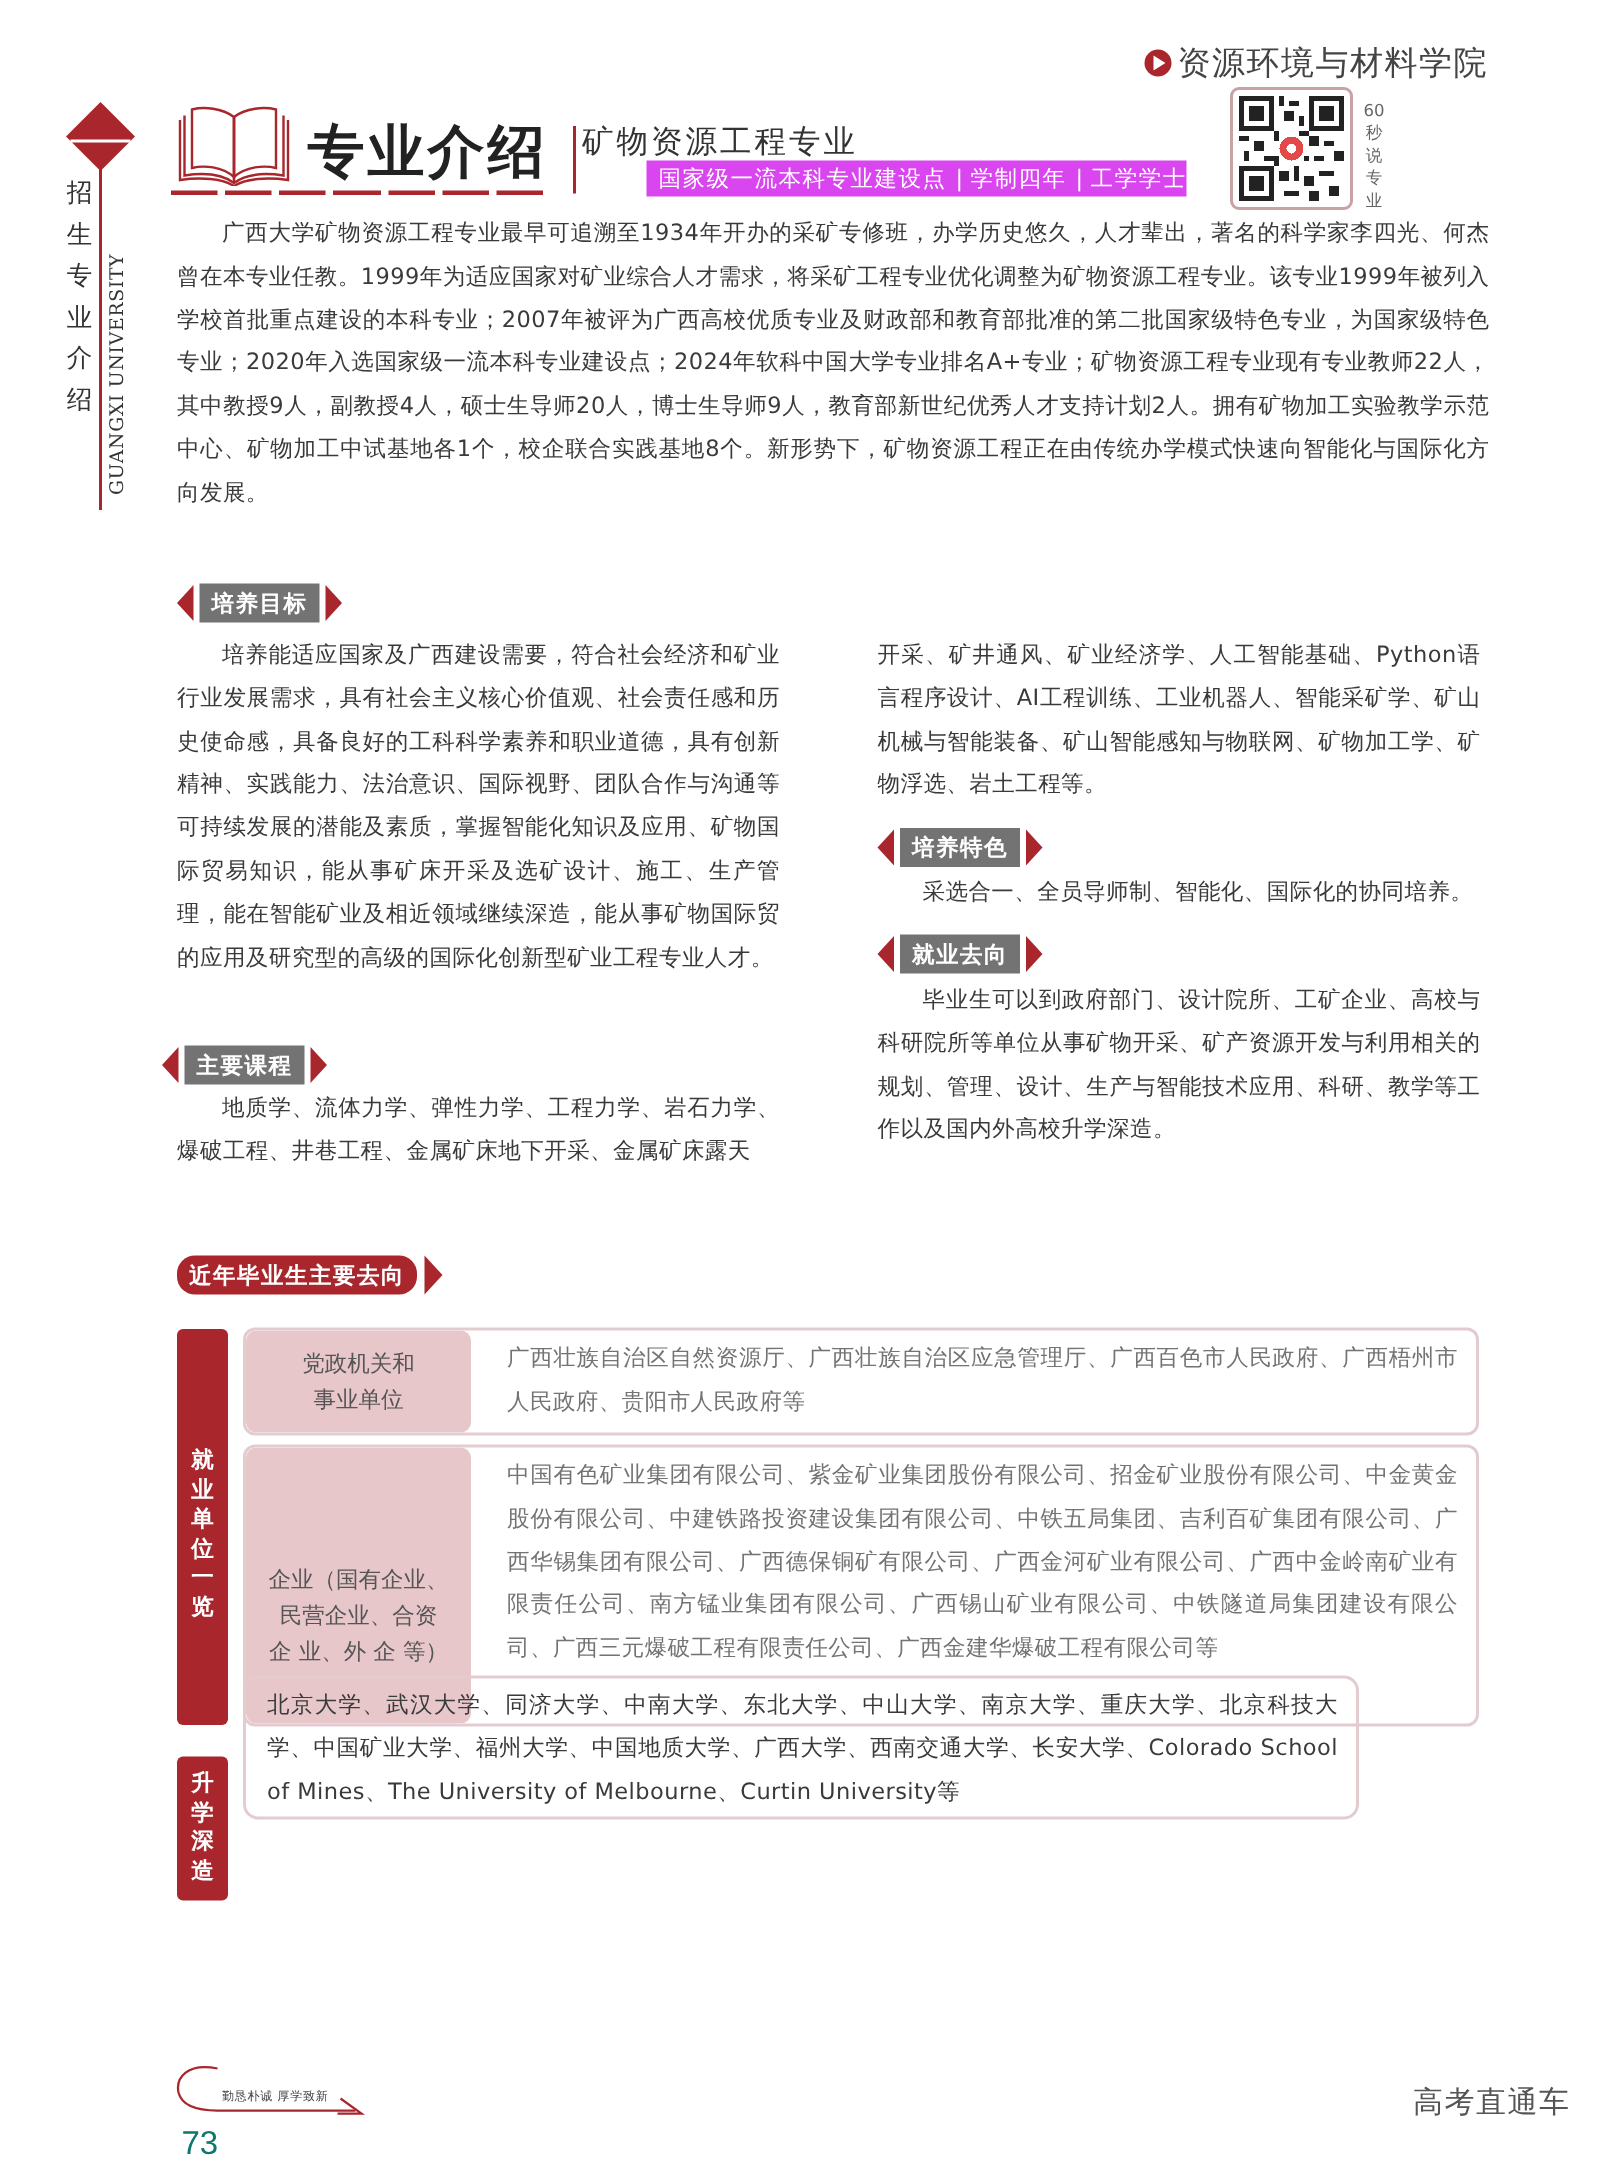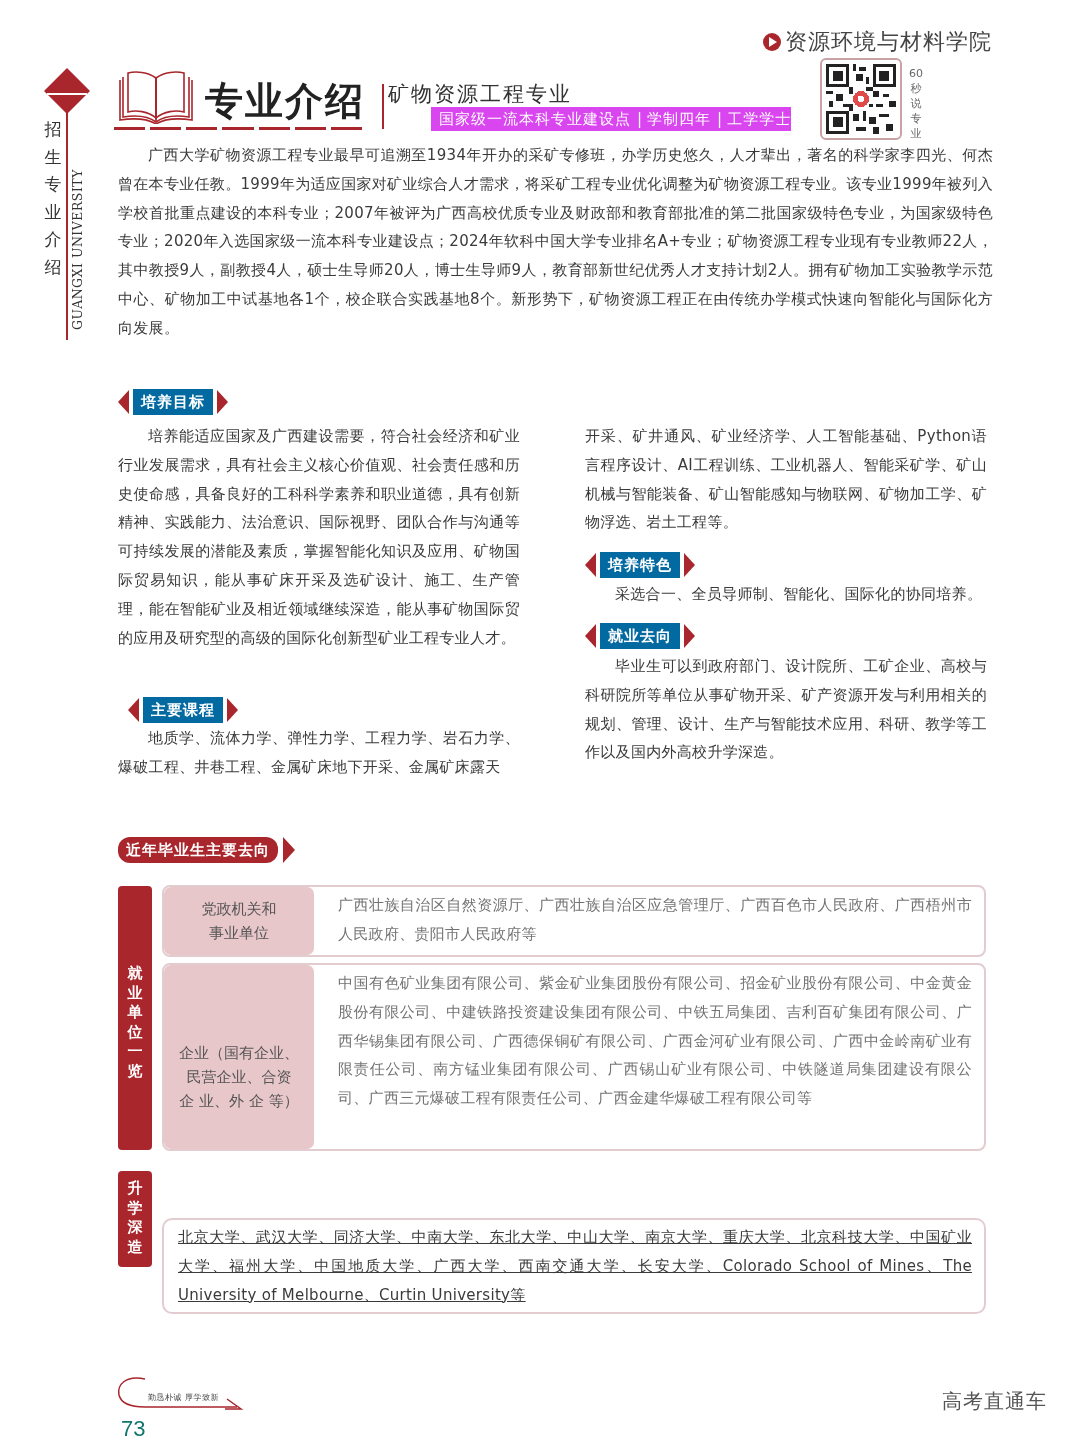--- a/index.html
+++ b/index.html
@@ -35,41 +35,41 @@
   .qr svg { width: 100%; height: 100%; display: block; }
   .qr-cap { position: absolute; left: 908px; top: 66px; width: 16px; font-size: 11px; line-height: 15px; color: #666; text-align: center; }
 
   
   .intro { position: absolute; left: 118px; top: 141px; width: 875px; font-size: 15px; line-height: 28.8px; color: #3a3a3a; text-align: justify; text-indent: 2em; letter-spacing: 0.3px; }
 
   
   .sec-tag { position: absolute; height: 26px; display: flex; align-items: center; }
   .sec-tag .larr { width: 0; height: 0; border-right: 11px solid #a8262c; border-top: 12px solid transparent; border-bottom: 12px solid transparent; margin-right: 4px; }
   .sec-tag .rarr { width: 0; height: 0; border-left: 11px solid #a8262c; border-top: 12px solid transparent; border-bottom: 12px solid transparent; margin-left: 4px; }
-  .sec-tag .lbl { background: #0369a1; color: #fff; font-size: 15px; font-weight: bold; height: 26px; line-height: 26px; padding: 0 8px; letter-spacing: 1px; }
+  .sec-tag .lbl { background: #737373; color: #fff; font-size: 15px; font-weight: bold; height: 26px; line-height: 26px; padding: 0 8px; letter-spacing: 1px; }
 
   .col-text { position: absolute; font-size: 15px; line-height: 28.8px; color: #3a3a3a; text-align: justify; letter-spacing: 0.3px; }
   .indent { text-indent: 2em; }
 
   
   .grad-banner { position: absolute; left: 118px; top: 837px; display: flex; align-items: center; }
   .grad-banner .lbl { background: #a8262c; color: #fff; font-size: 15px; font-weight: bold; height: 26px; line-height: 26px; padding: 0 8px; letter-spacing: 1px; border-radius: 12px; }
   .grad-banner .rarr { width: 0; height: 0; border-left: 12px solid #a8262c; border-top: 13px solid transparent; border-bottom: 13px solid transparent; margin-left: 5px; }
 
   
   .side-bar { position: absolute; background: #a8262c; border-radius: 4px; color: #fff; font-weight: bold; font-size: 15px; line-height: 19.5px; text-align: center; }
   .side-bar .v { display: block; padding-top: 78px; }
   .side-bar2 .v { padding-top: 8px; }
 
   .row-box { position: absolute; border: 2px solid #e3cccf; border-radius: 8px; background: #fff; display: flex; overflow: hidden; }
   .row-box .cat { background: #e8c7ca; color: #555; font-size: 15px; line-height: 24px; text-align: center; display: flex; align-items: center; justify-content: center; flex: 0 0 150px; border-radius: 7px; }
   .row-box .cat.top { align-items: center; padding-top: 40px; }
   .row-box .list { padding: 4px 12px 0 24px; font-size: 15px; line-height: 28.8px; color: #737373; text-align: justify; letter-spacing: 0.3px; flex: 1; }
 
-  .study-box { position: absolute; left: 162px; top: 1218px; width: 824px; height: 96px; border: 2px solid #e3cccf; border-radius: 10px; padding: 3px 12px 0 14px; font-size: 15px; line-height: 28.8px; color: #3a3a3a; text-align: justify; letter-spacing: 0.3px; text-decoration: underline; }
+  .study-box { position: absolute; left: 162px; top: 1117px; width: 744px; height: 96px; border: 2px solid #e3cccf; border-radius: 10px; padding: 3px 12px 0 14px; font-size: 15px; line-height: 28.8px; color: #3a3a3a; text-align: justify; letter-spacing: 0.3px; }
 
   
   .pg { position: absolute; left: 115px; top: 1373px; width: 135px; height: 40px; }
   .pg .num { position: absolute; left: 6px; top: 4px; font-size: 22px; color: #0f766e; font-family: "Liberation Sans", sans-serif; margin-top: 39px; }
   .pg .motto { position: absolute; left: 33px; top: 19px; font-size: 8px; color: #444; letter-spacing: 0.5px; }
   .pg svg { position: absolute; left: 0; top: 0; }
   .watermark { position: absolute; left: 942px; top: 1388px; font-size: 20px; color: #555; letter-spacing: 1px; font-family: Liberation Serif, serif; }
 </style>
 </head>
 <body>
@@ -176,21 +176,21 @@
 
 <p class="intro">广西大学矿物资源工程专业最早可追溯至1934年开办的采矿专修班，办学历史悠久，人才辈出，著名的科学家李四光、何杰曾在本专业任教。1999年为适应国家对矿业综合人才需求，将采矿工程专业优化调整为矿物资源工程专业。该专业1999年被列入学校首批重点建设的本科专业；2007年被评为广西高校优质专业及财政部和教育部批准的第二批国家级特色专业，为国家级特色专业；2020年入选国家级一流本科专业建设点；2024年软科中国大学专业排名A+专业；矿物资源工程专业现有专业教师22人，其中教授9人，副教授4人，硕士生导师20人，博士生导师9人，教育部新世纪优秀人才支持计划2人。拥有矿物加工实验教学示范中心、矿物加工中试基地各1个，校企联合实践基地8个。新形势下，矿物资源工程正在由传统办学模式快速向智能化与国际化方向发展。</p>
 
 <div class="sec-tag" style="left:118px; top:389px;">
   <span class="larr"></span>
   <span class="lbl">培养目标</span>
   <span class="rarr"></span>
 </div>
 <p class="col-text indent" style="left:118px; top:422px; width:402px;">培养能适应国家及广西建设需要，符合社会经济和矿业行业发展需求，具有社会主义核心价值观、社会责任感和历史使命感，具备良好的工科科学素养和职业道德，具有创新精神、实践能力、法治意识、国际视野、团队合作与沟通等可持续发展的潜能及素质，掌握智能化知识及应用、矿物国际贸易知识，能从事矿床开采及选矿设计、施工、生产管理，能在智能矿业及相近领域继续深造，能从事矿物国际贸的应用及研究型的高级的国际化创新型矿业工程专业人才。</p>
 
-<div class="sec-tag" style="left:128px; top:697px;">
+<div class="sec-tag" style="left:108px; top:697px;">
   <span class="larr"></span>
   <span class="lbl">主要课程</span>
   <span class="rarr"></span>
 </div>
 <p class="col-text indent" style="left:118px; top:724px; width:402px;">地质学、流体力学、弹性力学、工程力学、岩石力学、爆破工程、井巷工程、金属矿床地下开采、金属矿床露天</p>
 
 <p class="col-text" style="left:585px; top:422px; width:402px;">开采、矿井通风、矿业经济学、人工智能基础、Python语言程序设计、AI工程训练、工业机器人、智能采矿学、矿山机械与智能装备、矿山智能感知与物联网、矿物加工学、矿物浮选、岩土工程等。</p>
 
 <div class="sec-tag" style="left:585px; top:552px;">
   <span class="larr"></span>

